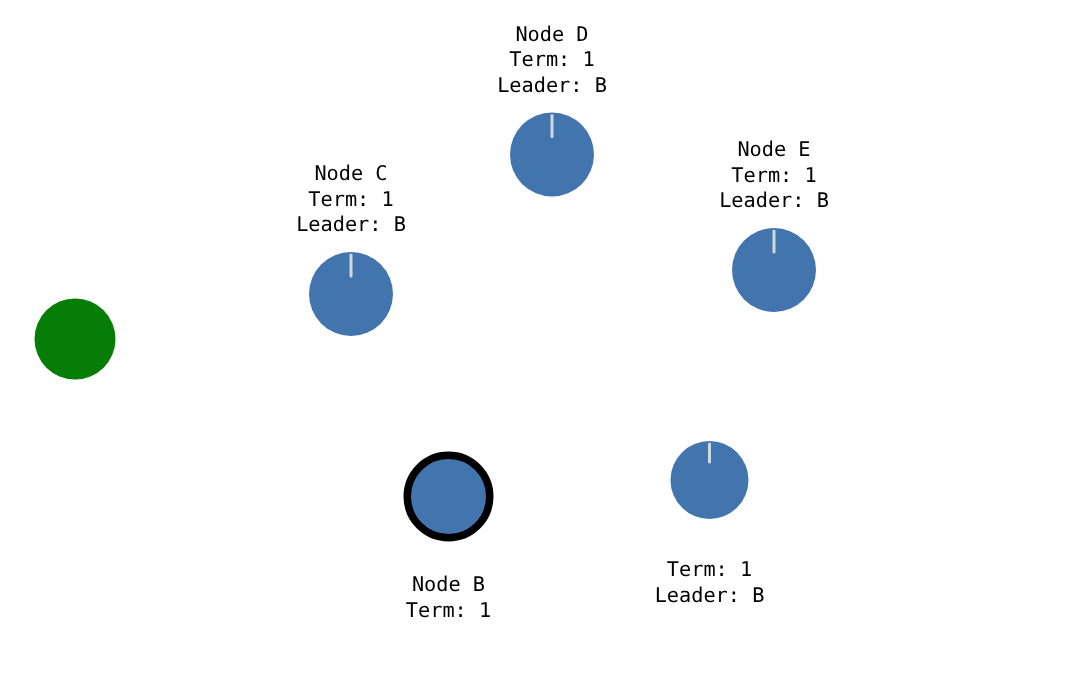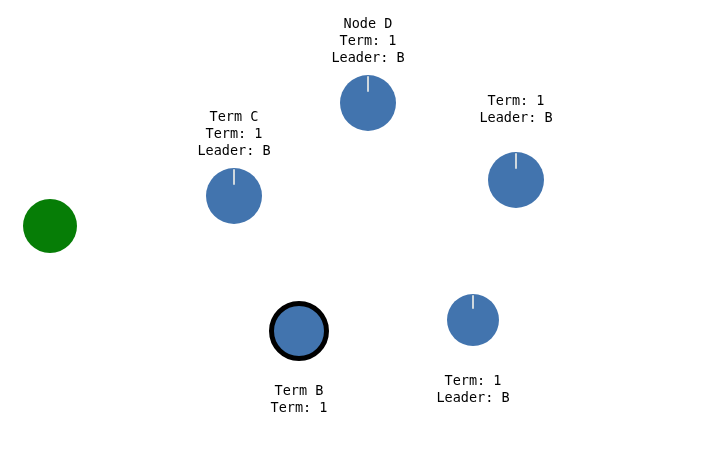--- a/index.html
+++ b/index.html
@@ -45,22 +45,22 @@
 </head>
 <body>
 
 <div id="stage" style="width: 720px; height: 456px; background: rgb(255, 255, 255);">
     <div class="node-circle" style="left: 23px; top: 199px; width: 54px; height: 54px; background: rgb(6, 125, 6);"></div>
     <div class="node-circle" style="left: 340px; top: 75px; width: 56px; height: 56px; background: rgb(66, 116, 174);"></div>
     <div class="timer-hand" style="left: 367px; top: 76px; height: 16px; background: rgb(207, 216, 222);"></div>
     <div class="node-label" style="left: 248px; top: 15px; width: 240px;"><span class="label-line">Node D</span><span class="label-line">Term: 1</span><span class="label-line">Leader: B</span></div>
     <div class="node-circle" style="left: 206px; top: 168px; width: 56px; height: 56px; background: rgb(66, 116, 174);"></div>
     <div class="timer-hand" style="left: 233px; top: 169px; height: 16px; background: rgb(207, 216, 222);"></div>
-    <div class="node-label" style="left: 114px; top: 108px; width: 240px;"><span class="label-line">Term C</span><span class="label-line">Term: 1</span><span class="label-line">Leader: B</span></div>
+    <div class="node-label" style="left: 114px; top: 108px; width: 240px;"><span class="label-line">Node C</span><span class="label-line">Term: 1</span><span class="label-line">Leader: B</span></div>
     <div class="node-circle" style="left: 488px; top: 152px; width: 56px; height: 56px; background: rgb(66, 116, 174);"></div>
     <div class="timer-hand" style="left: 515px; top: 153px; height: 16px; background: rgb(207, 216, 222);"></div>
-    <div class="node-label" style="left: 396px; top: 92px; width: 240px;"><span class="label-line">Term: 1</span><span class="label-line">Leader: B</span></div>
+    <div class="node-label" style="left: 396px; top: 92px; width: 240px;"><span class="label-line">Node E</span><span class="label-line">Term: 1</span><span class="label-line">Leader: B</span></div>
     <div class="node-circle" style="left: 269px; top: 301px; width: 60px; height: 60px; background: rgb(66, 116, 174); border: 5px solid rgb(0, 0, 0);"></div>
-    <div class="node-label" style="left: 179px; top: 382px; width: 240px;"><span class="label-line">Term B</span><span class="label-line">Term: 1</span></div>
+    <div class="node-label" style="left: 179px; top: 382px; width: 240px;"><span class="label-line">Node B</span><span class="label-line">Term: 1</span></div>
     <div class="node-circle" style="left: 447px; top: 294px; width: 52px; height: 52px; background: rgb(66, 116, 174);"></div>
     <div class="timer-hand" style="left: 472px; top: 295px; height: 14px; background: rgb(207, 216, 222);"></div>
     <div class="node-label" style="left: 353px; top: 372px; width: 240px;"><span class="label-line">Term: 1</span><span class="label-line">Leader: B</span></div>
   </div>
 
 </body></html>

